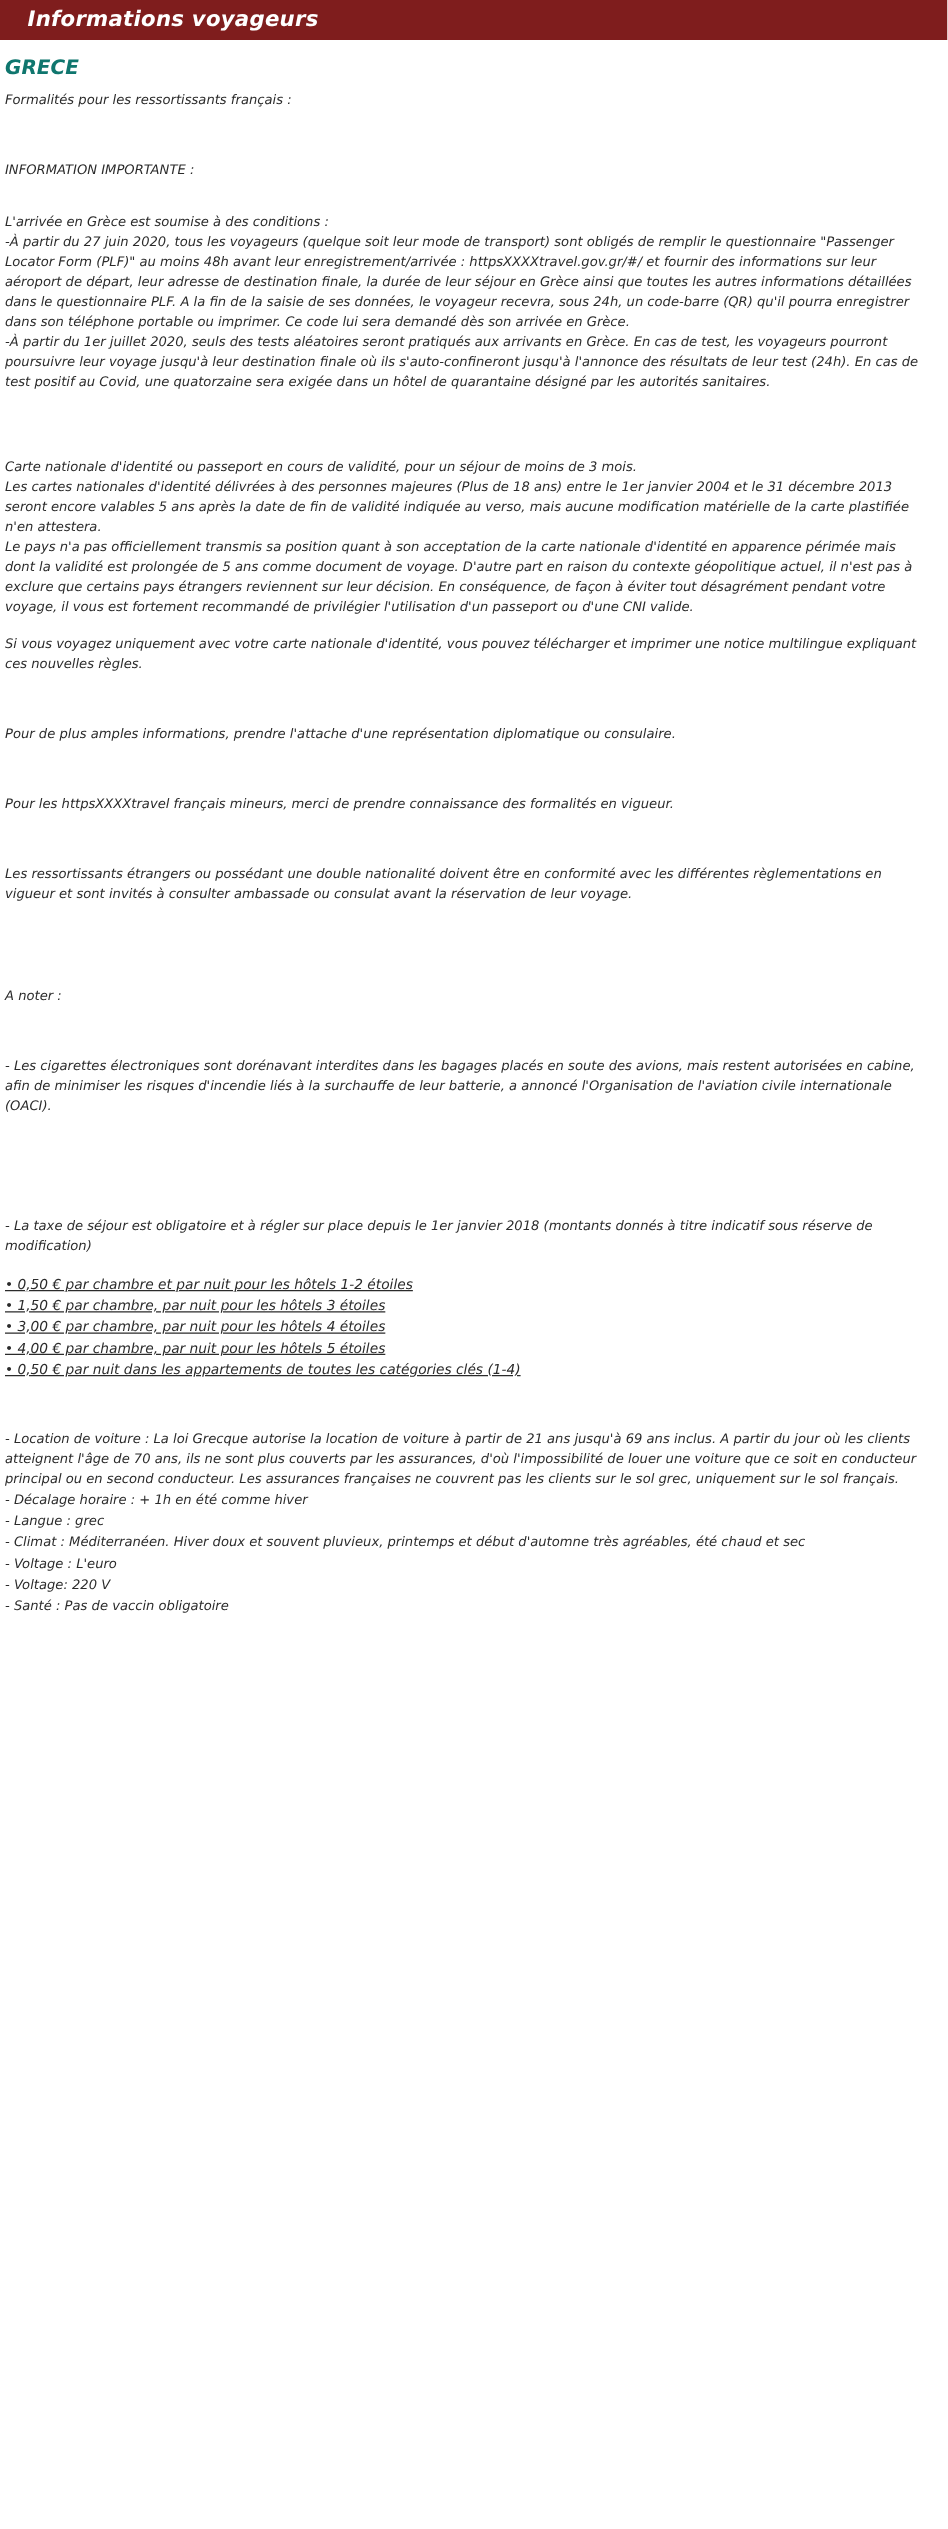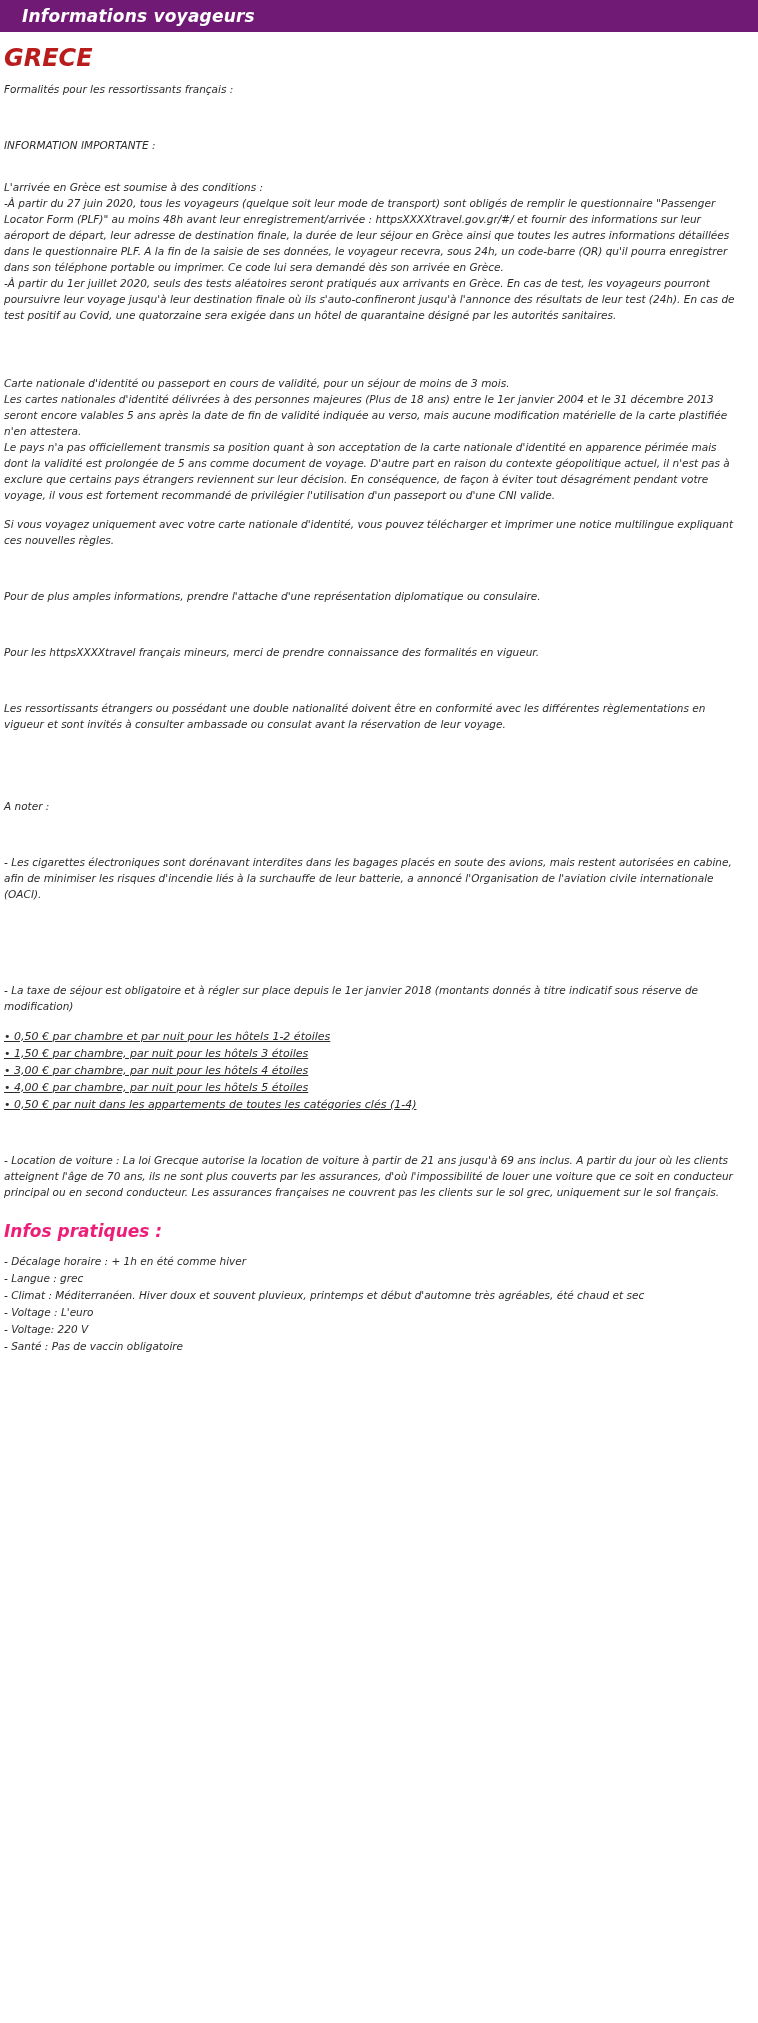--- a/index.html
+++ b/index.html
@@ -13,41 +13,41 @@
     font-family: "DejaVu Sans", sans-serif;
     color: #2b2b2b;
   }
   .page {
     width: 758px;
     min-height: 2023px;
     position: relative;
     background: #ffffff;
   }
   .header-bar {
-    background: #701a75;
+    background: #7f1d1d;
     height: 32px;
     display: flex;
     align-items: center;
     padding-left: 22px;
   }
   .header-title {
     color: #ffffff;
     font-style: italic;
     font-weight: bold;
     font-size: 17px;
     letter-spacing: 0.2px;
   }
   .content {
     padding: 0 4px 0 2px;
   }
   h1.country {
-    color: #b91c1c;
+    color: #0f766e;
     font-style: italic;
     font-weight: bold;
-    font-size: 24px;
+    font-size: 16px;
     margin: 12px 0 10px 2px;
   }
   h2.section {
     color: #ec1e79;
     font-style: italic;
     font-weight: bold;
     font-size: 17px;
     margin: 20px 0 12px 2px;
   }
   p.para {
@@ -156,21 +156,20 @@
       <li>• 1,50 € par chambre, par nuit pour les hôtels 3 étoiles</li>
       <li>• 3,00 € par chambre, par nuit pour les hôtels 4 étoiles</li>
       <li>• 4,00 € par chambre, par nuit pour les hôtels 5 étoiles</li>
       <li>• 0,50 € par nuit dans les appartements de toutes les catégories clés (1-4)</li>
     </ul>
 
     <div class="spacer-lg"></div>
 
     <p class="para">- Location de voiture :  La loi Grecque autorise la location de voiture à partir de 21 ans jusqu'à 69 ans inclus. A partir du jour où les clients atteignent l'âge de 70 ans, ils ne sont plus couverts par les assurances, d'où l'impossibilité de louer une voiture que ce soit en conducteur principal ou en second conducteur. Les assurances françaises ne couvrent pas les clients sur le sol grec, uniquement sur le sol français.</p>
 
-    <h2 class="section">Infos pratiques :</h2>
 
     <ul class="plainlines">
       <li>- Décalage horaire : + 1h en été comme hiver</li>
       <li>- Langue : grec</li>
       <li>- Climat : Méditerranéen. Hiver doux et souvent pluvieux, printemps et début d'automne très agréables, été chaud et sec</li>
       <li>- Voltage : L'euro</li>
       <li>- Voltage: 220 V</li>
       <li>- Santé : Pas de vaccin obligatoire</li>
     </ul>
 

